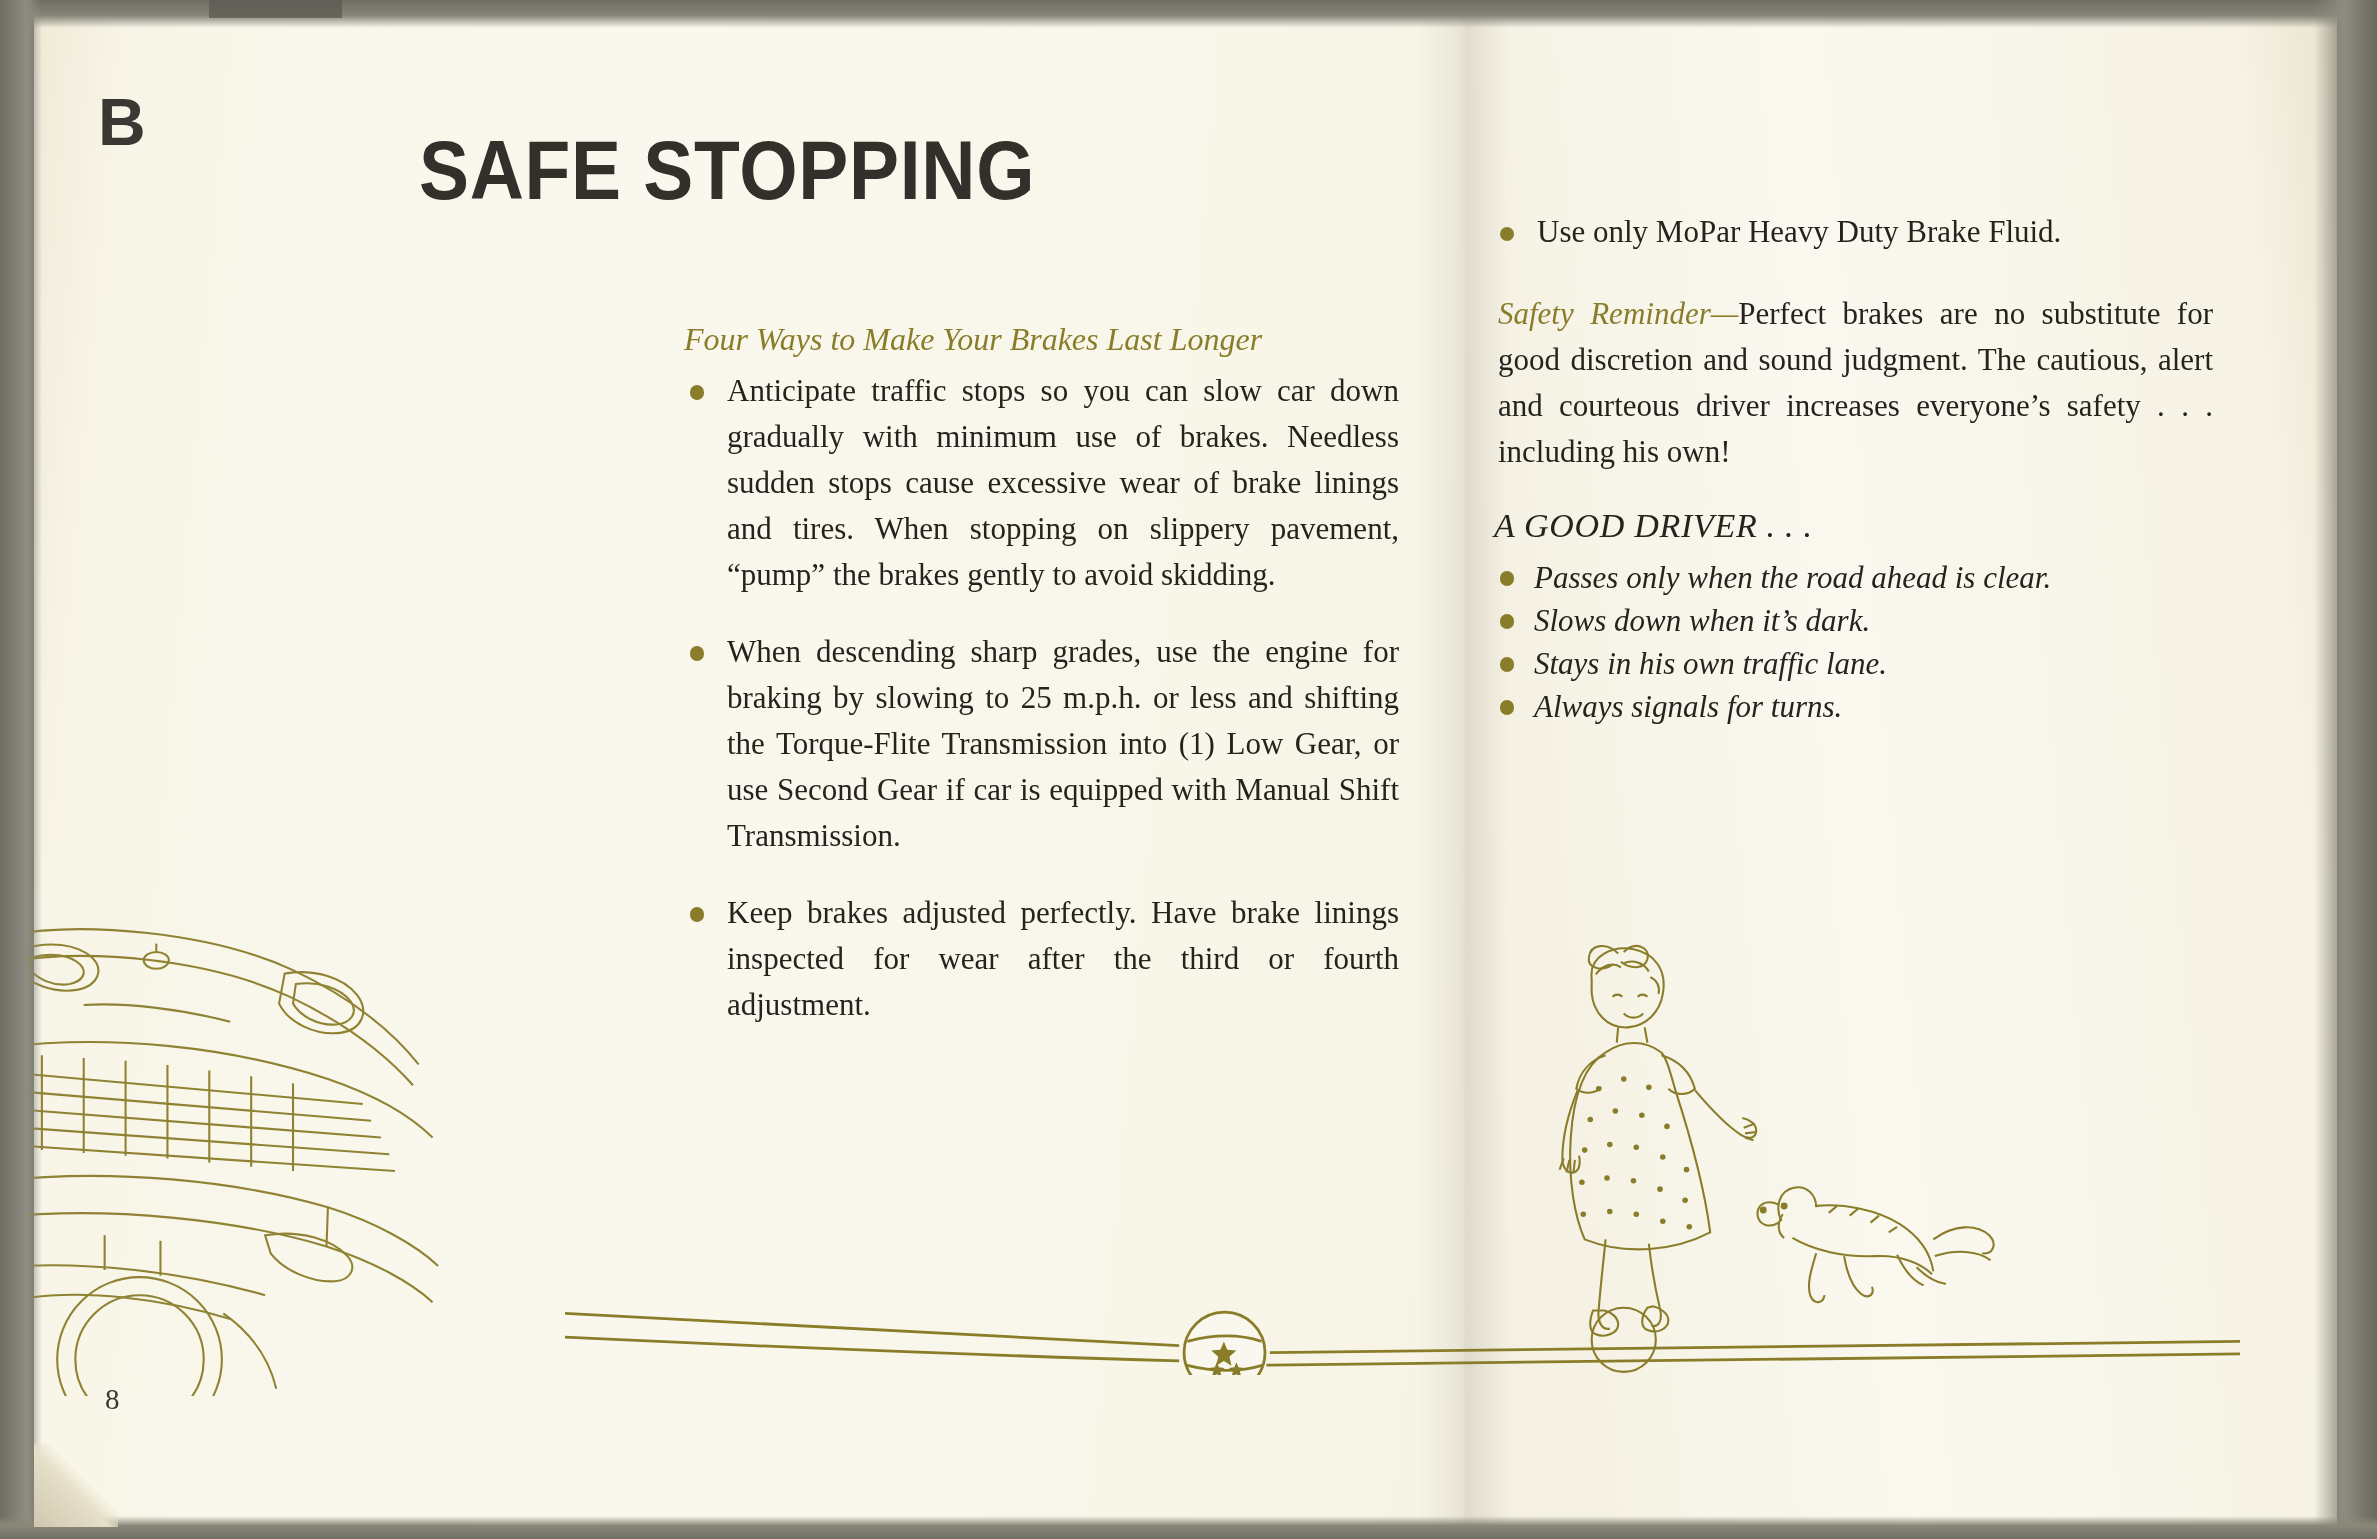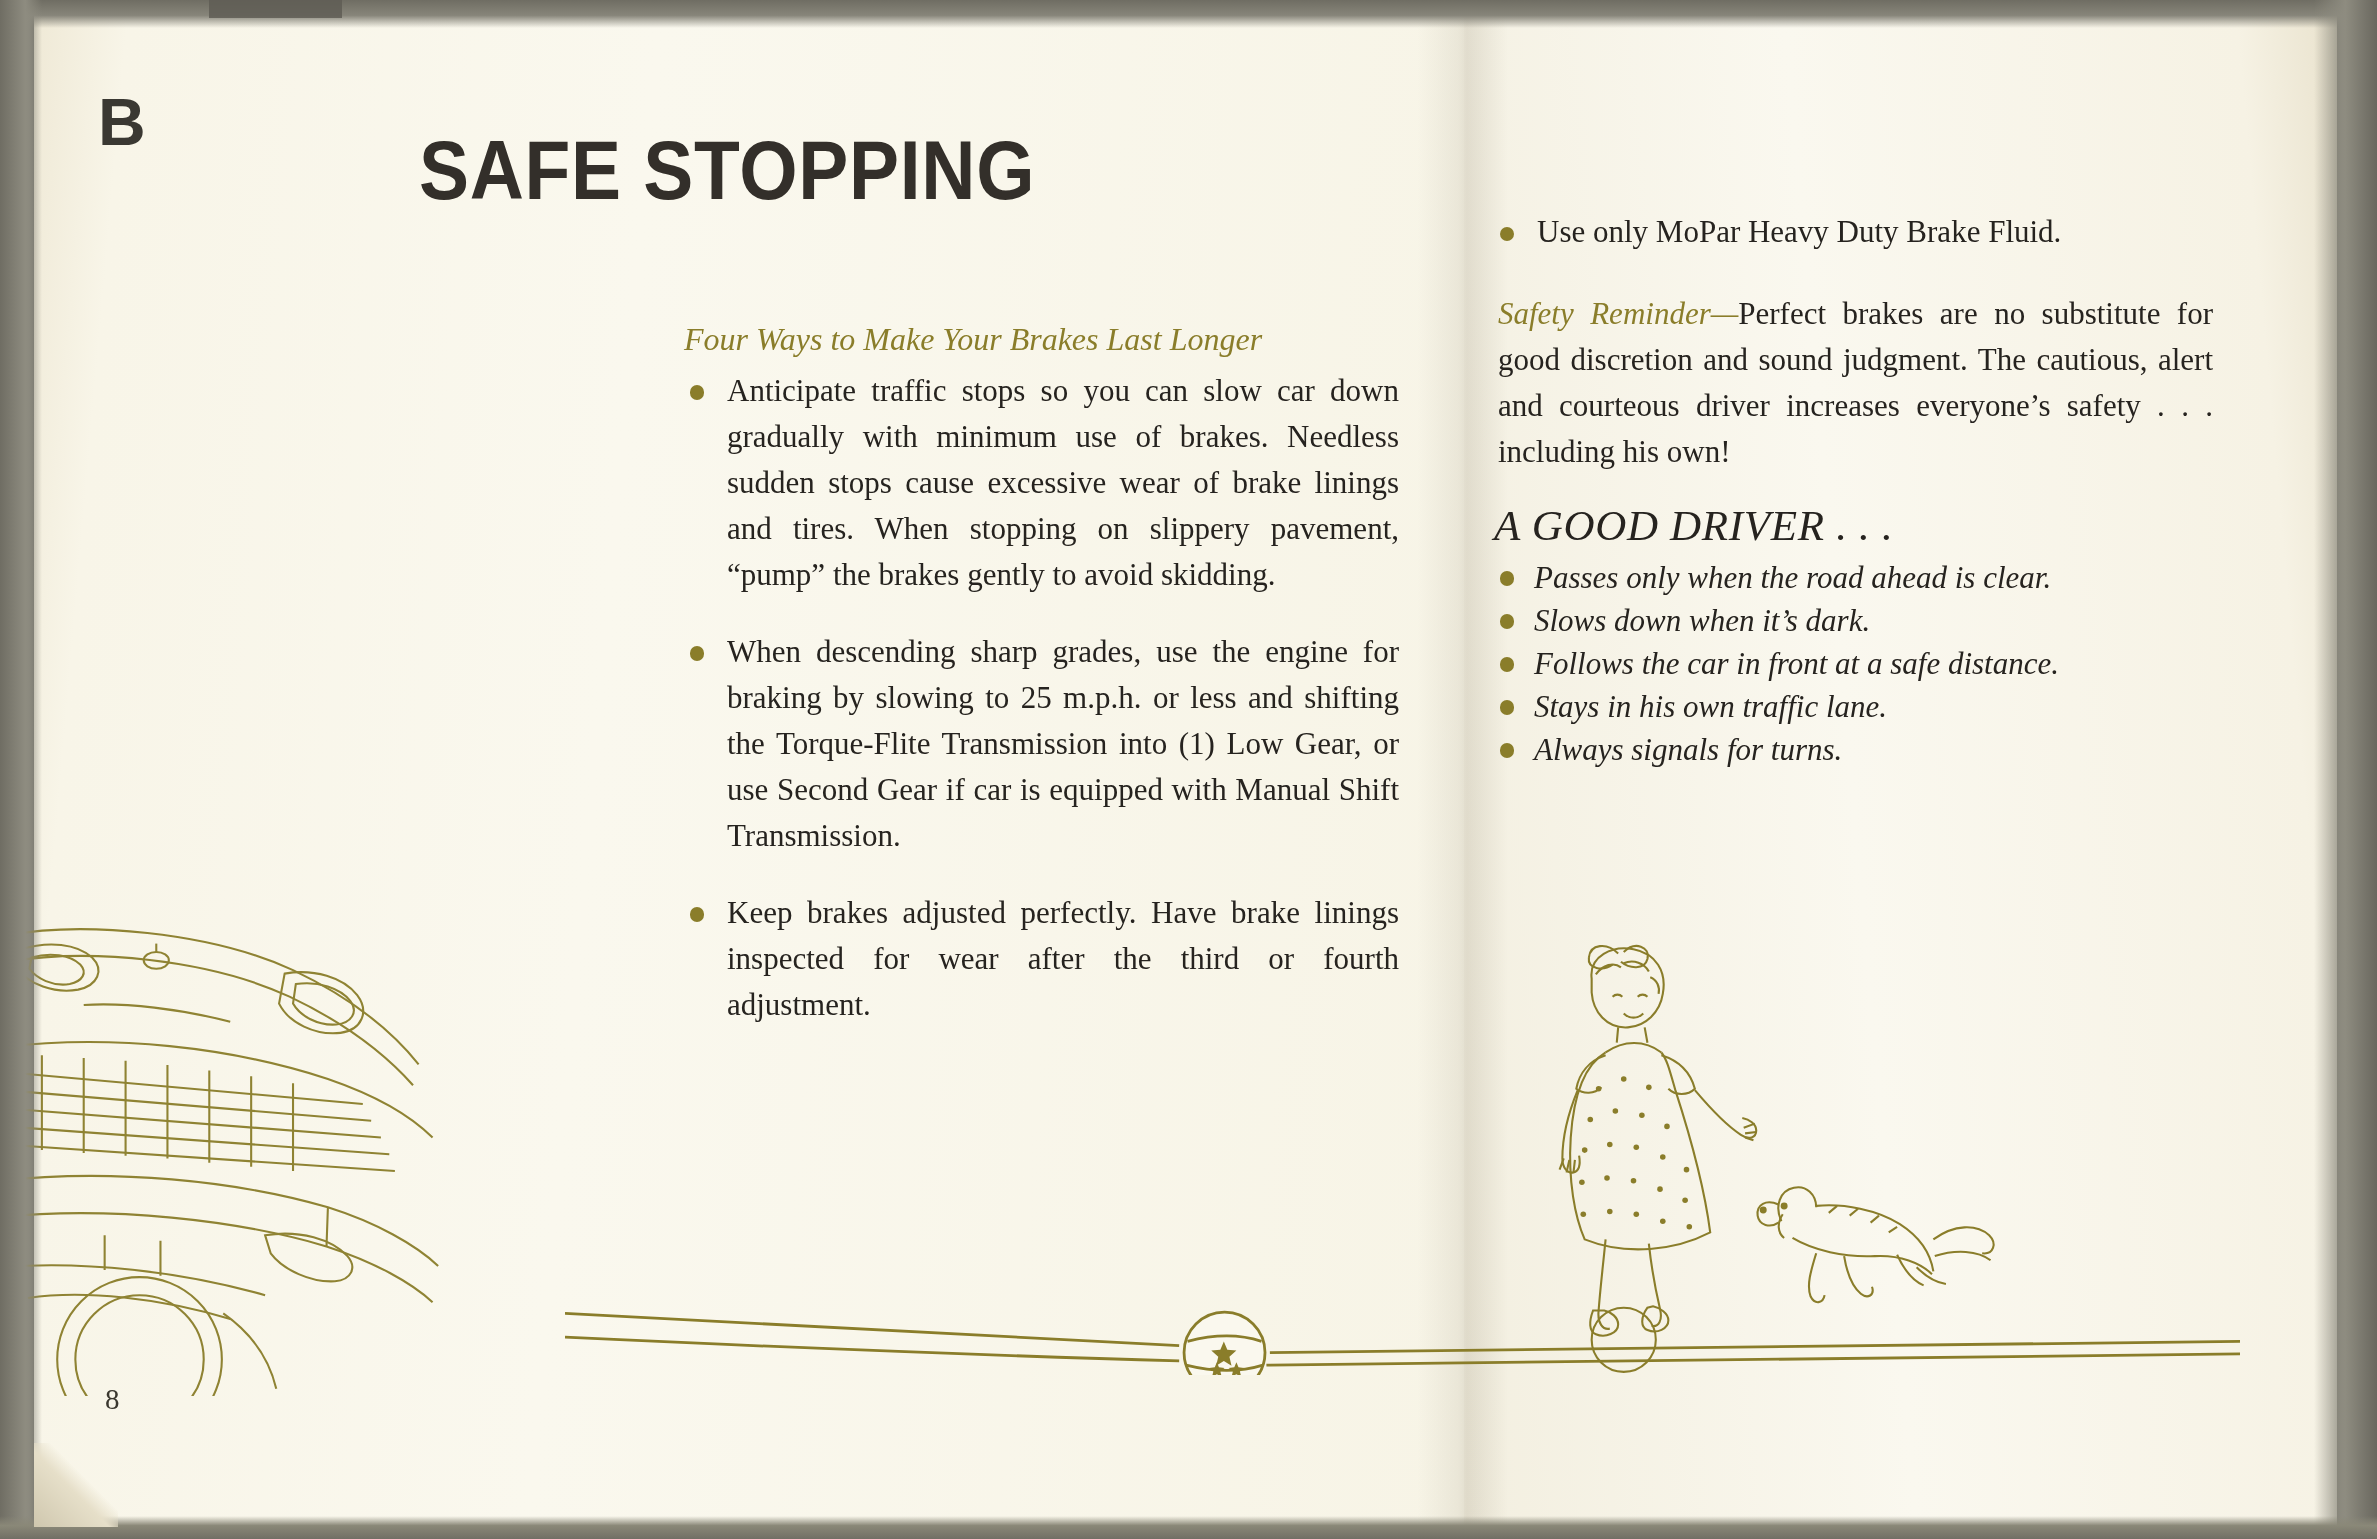--- a/index.html
+++ b/index.html
@@ -156,21 +156,21 @@
   .para {
     margin: 0 0 28px 4px;
     text-align: justify;
   }
   .para .lead {
     font-style: italic;
     color: #8a7d2a;
   }
   .subhead {
     font-style: italic;
-    font-size: 43px;
+    font-size: 34px;
     letter-spacing: 0.7px;
     margin: 4.2px 0 7px 0;
     color: #26231f;
   }
   .tight-list .bullet-row {
     margin-bottom: 0;
     font-style: italic;
     line-height: 43px;
     padding-left: 40px;
   }
@@ -253,24 +253,20 @@
     <div class="subhead">A GOOD DRIVER . . .</div>
 
     <div class="tight-list">
       <div class="bullet-row">
         <span class="dot"></span>
         <span>Passes only when the road ahead is clear.</span>
       </div>
       <div class="bullet-row">
         <span class="dot"></span>
         <span>Slows down when it’s dark.</span>
-      </div>
-      <div class="bullet-row">
-        <span class="dot"></span>
-        <span>Follows the car in front at a safe distance.</span>
       </div>
       <div class="bullet-row">
         <span class="dot"></span>
         <span>Stays in his own traffic lane.</span>
       </div>
       <div class="bullet-row">
         <span class="dot"></span>
         <span>Always signals for turns.</span>
       </div>
     </div>

